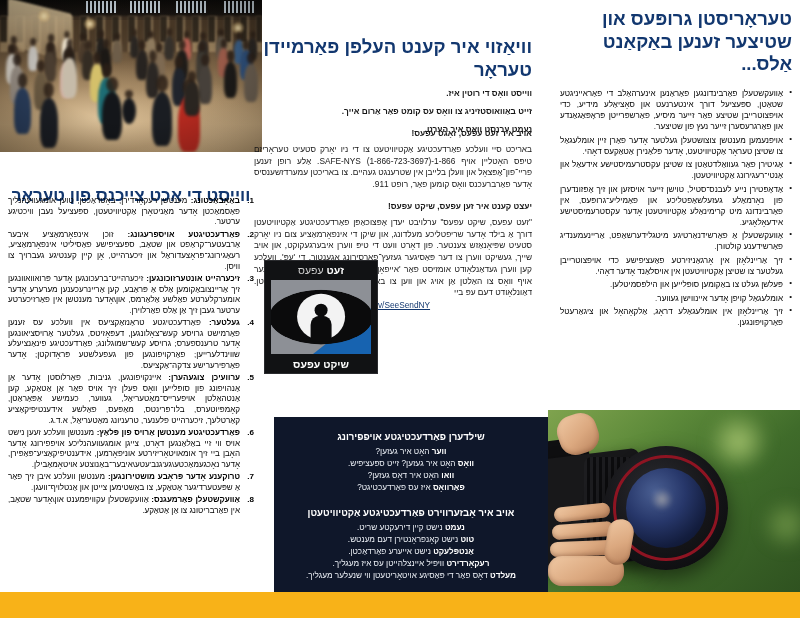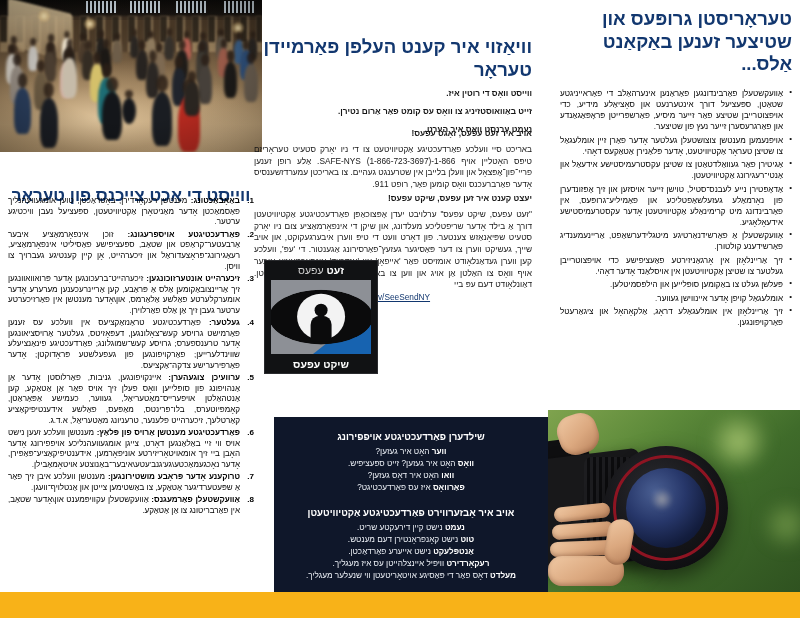--- a/index.html
+++ b/index.html
@@ -372,30 +372,30 @@
         <span>אַוועקשטעלן עקוויפּמענט און\אָדער שטאַב, אין פאַרבריטונג צו אַן אַטאַקע.</span>
       </li>
     </ol>
   </div>
 
   <div class="col col-mid">
     <div class="hdr" style="position:absolute;right:6px;top:36px;width:278px;">וויאַזוי איר קענט העלפן פאַרמיידן טעראָר</div>
 
     <div style="position:absolute;right:6px;top:88px;width:278px;">
       <div class="mid-txt b mb6">ווייסט וואָס די רוטין איז.</div>
-      <div class="mid-txt b mb6">זייט באַוואוסטזיניג צו וואָס עס קומט פאַר אַרום נטירן.</div>
+      <div class="mid-txt b mb6">זייט באַוואוסטזיניג צו וואָס עס קומט פאַר אַרום אייך.</div>
       <div class="mid-txt b mb6">נעמט ערנסט וואָס איר הערט.</div>
     </div>
 
     <div style="position:absolute;right:6px;top:128px;width:278px;">
       <div class="mid-txt b mb4">אויב איר זעט עפעס, זאָגט עפעס!</div>
       <div class="mid-txt just" style="text-align:justify;text-align-last:right;">באריכט סיי וועלכע פאַרדעכטיגע אַקטיוויטעט צו די ניו יאָרק סטעיט טעראָריזם טיפּס האָטליין אויף 1-866-SAFE-NYS (1-866-723-3697). אַלע רופן זענען פריי־פון־אָפּצאָל און וועלן בלייבן אין שטרענגט געהיים. צו באריכטן עמערדזשענסיס אָדער פאַרברעכנס וואָס קומען פאַר, רופט 911.</div>
     </div>
 
-    <div style="position:absolute;right:6px;top:193px;width:278px;">
+    <div style="position:absolute;right:6px;top:201px;width:278px;">
       <div class="mid-txt b mb4">יעצט קענט איר זען עפעס, שיקט עפעס!</div>
       <div class="mid-txt" style="text-align:justify;text-align-last:right;">"זעט עפעס, שיקט עפעס" ערלויבט יעדן אָפּצוכאַפּן פאַרדעכטיגטע אַקטיוויטעטן דורך אַ בילד אָדער שריפטליכע מעלדונג, און שיקן די אינפאָרמאַציע צום ניו יאָרק סטעיט שפּיאָנאַזש צענטער. פון דאָרט וועט די טיפּ ווערן איבערגעקוקט, און אויב שייך, געשיקט ווערן צו דער פּאַסיגער געזעץ־פאַרסירונג אַגענטור. די 'עפּ', וועלכע קען ווערן געדאַנלאָודט אומזיסט פאַר 'אייפאָן' און 'ענדרויד' אינפאָרמאַציע איבער אויף וואָס צו האַלטן אַן אויג און ווען צו באריכטן פאַרדעכטיגטע אַקטיוויטעטן. דאַונלאָודט דעם עפּ ביי</div>
       <div class="mid-txt" style="text-align:center;margin-top:1px;">
         <a class="link" href="#">NY.gov/SeeSendNY</a>
       </div>
     </div>
 
     <div class="sss" style="right:160px;top:260px;padding-left:20px;">
       <div class="sss-top">
         <span class="w1">זעט</span>

